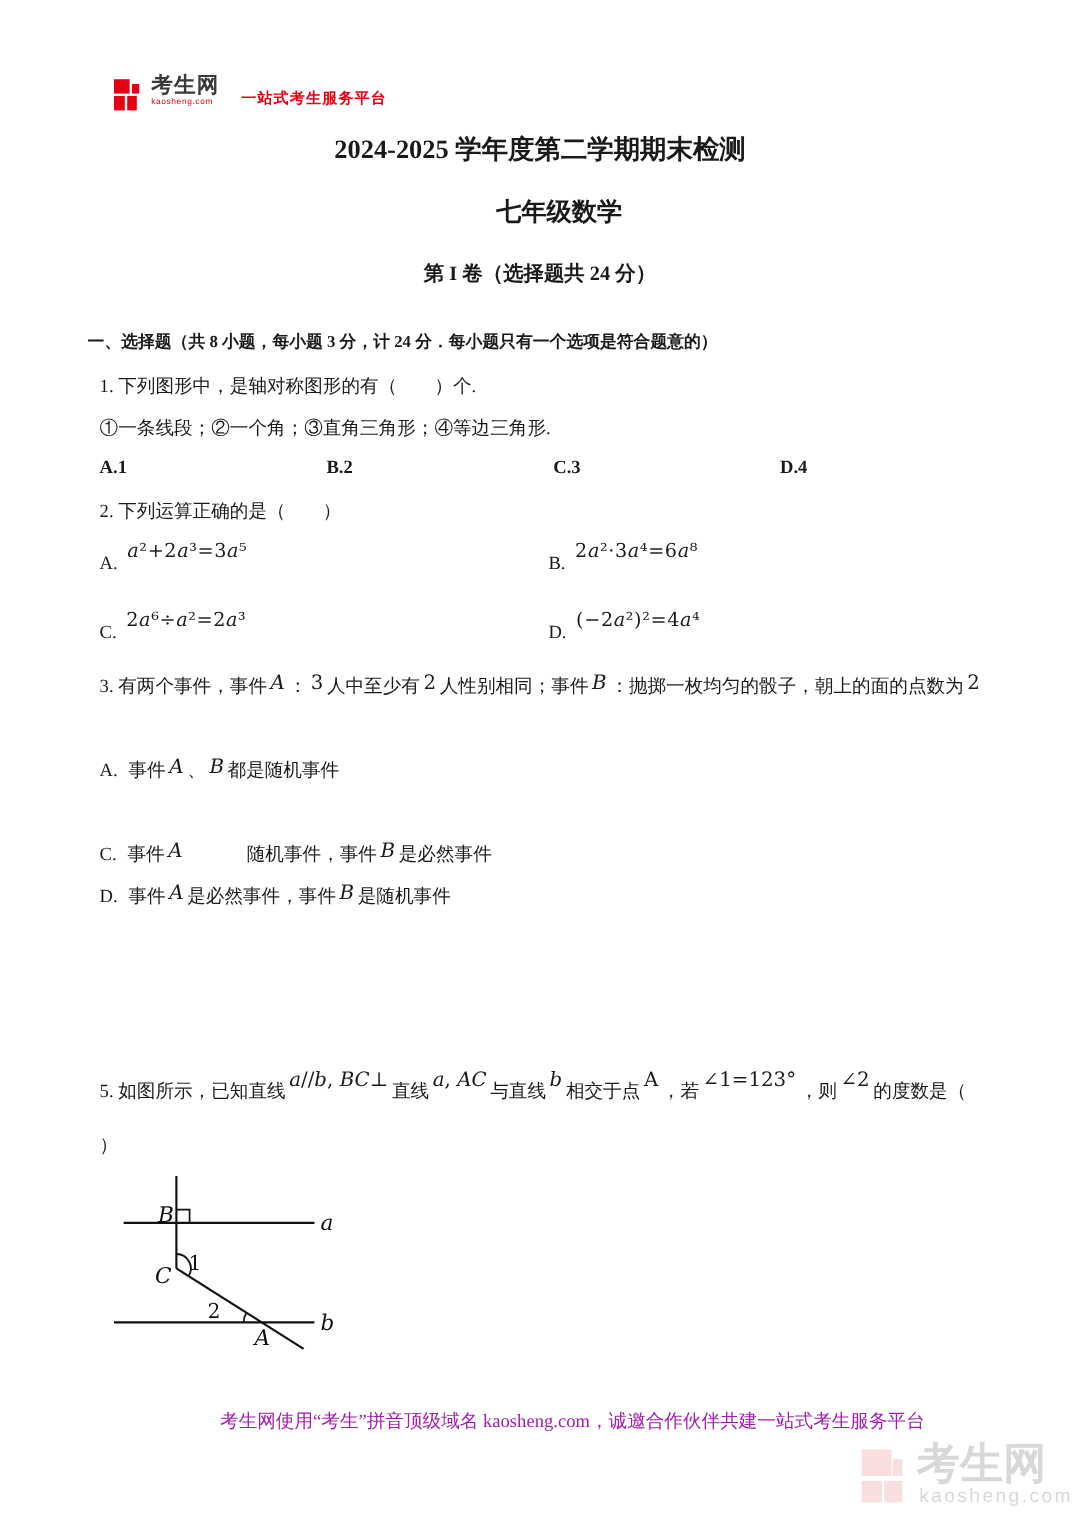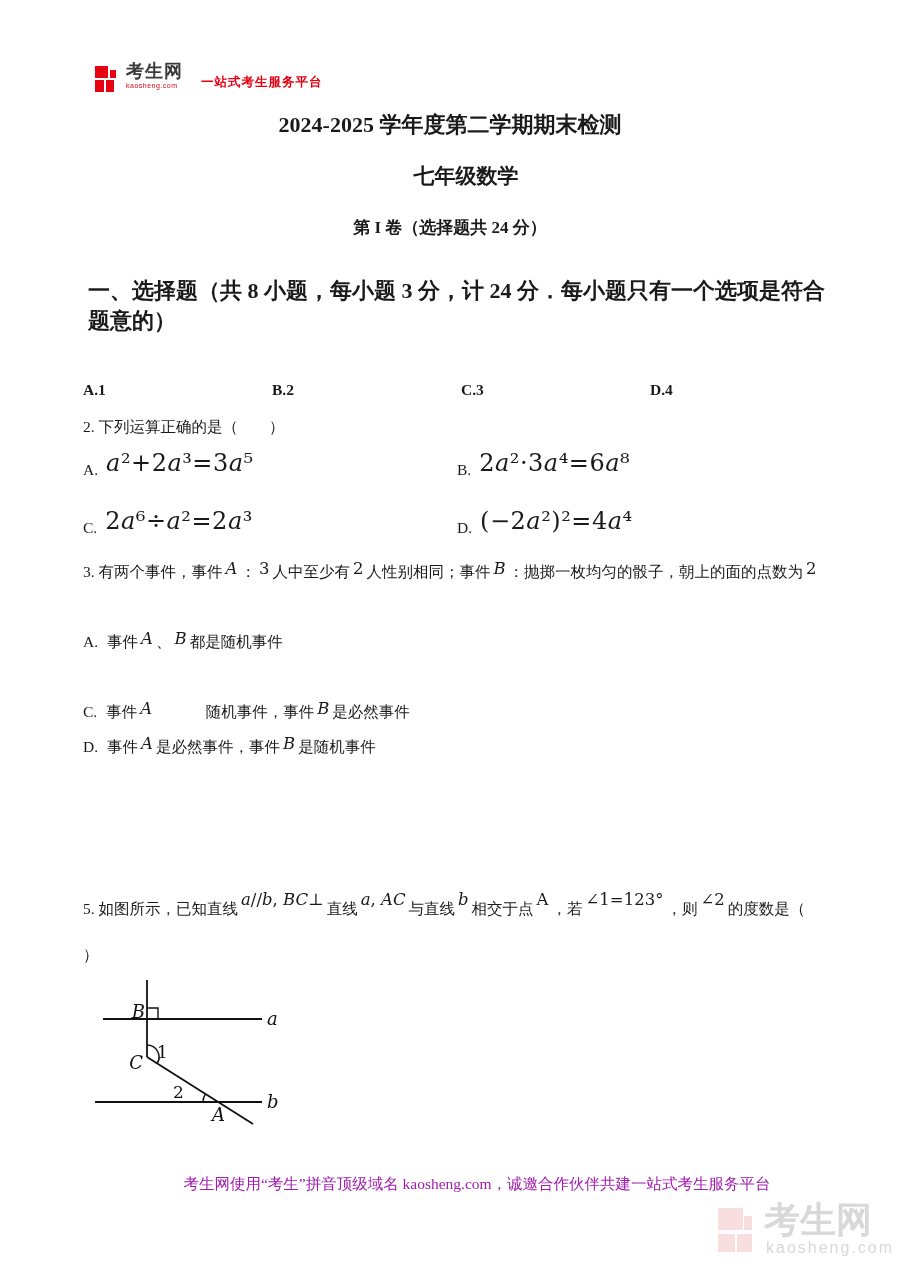--- a/index.html
+++ b/index.html
@@ -17,34 +17,34 @@
   .lm3{left:0;top:14px;width:9px;height:12px;}
   .lm4{left:11px;top:14px;width:8px;height:12px;}
   .logo-texts{margin-left:5px;line-height:1;}
   .logo-name{font-size:18px;font-weight:700;color:#3a3a3a;letter-spacing:1px;font-family:"Liberation Sans","DejaVu Sans",sans-serif;}
   .logo-domain{font-size:7px;letter-spacing:.5px;margin-top:2px;font-family:"Liberation Sans","DejaVu Sans",sans-serif;}
   .logo-tagline{margin-left:18px;margin-top:12px;font-size:12.5px;font-weight:700;letter-spacing:1px;}
   
   .title{left:0;top:110px;width:100%;text-align:center;font-size:22px;font-weight:700;}
   .subtitle{left:16px;top:162px;width:100%;text-align:center;font-size:21px;font-weight:700;}
   .sec{left:0;top:216px;width:100%;text-align:center;font-size:17px;font-weight:700;}
-  .heading{left:88px;top:276px;right:55px;font-size:22px;font-weight:700;}
+  .heading{left:73px;top:276px;right:55px;font-size:14px;font-weight:700;}
   
   .line{left:83px;right:55px;font-size:15.5px;line-height:22px;}
   .lab{margin-right:9px;}
   
   .opts4{left:83px;display:flex;font-size:15.5px;font-weight:bold;}
   .opts4 .cell{width:189px;}
   .opts4 .cell:last-child{width:auto;}
   
   .opts2{left:83px;display:flex;font-size:15.5px;}
   .opts2 .cell{width:374px;display:flex;align-items:flex-start;}
   .opts2 .cell:last-child{width:auto;}
   .flab{margin-top:13px;}
-  .formula{font-family:"DejaVu Serif","Liberation Serif",serif;font-size:24px;margin-left:8px;margin-top:1px;letter-spacing:.5px;}
+  .formula{font-family:"DejaVu Serif","Liberation Serif",serif;font-size:16px;margin-left:8px;margin-top:1px;letter-spacing:.5px;}
   
   .q4val{position:relative;top:-8px;font-family:"DejaVu Serif","Liberation Serif",serif;font-size:17.5px;padding-left:6px;}
   .opts4 .cell .lab{margin-right:0;}
   
   .seg-m,.seg-mu{font-family:"DejaVu Serif","Liberation Serif",serif;font-size:16.5px;position:relative;top:-3px;padding:0 3px;}
   .seg-h,.seg-hu{font-family:"DejaVu Serif","Liberation Serif",serif;font-size:16.5px;position:relative;top:-9px;padding:0 3px;}
   .seg-gap{padding:0 2px;}
   .it{font-style:italic;}
   
   .figure{left:85px;top:970px;width:210px;height:172px;}
@@ -80,20 +80,22 @@
     </div>
     <div class="logo-tagline brand-red" style="color: rgb(230, 0, 18);">一站式考生服务平台</div>
   </div>
 
   <div class="abs title">2024-2025 学年度第二学期期末检测</div>
   <div class="abs subtitle">七年级数学</div>
   <div class="abs sec">第 I 卷（选择题共 24 分）</div>
 
   <div class="abs heading">一、选择题（共 8 小题，每小题 3 分，计 24 分．每小题只有一个选项是符合题意的）</div>
 
+  <div class="abs line" style="top:312px">1. 下列图形中，是轴对称图形的有（　　）个.</div>
+  <div class="abs line" style="top:347px">①一条线段；②一个角；③直角三角形；④等边三角形.</div>
   <div class="abs opts4" style="top:381px">
     <span class="cell"><span class="lab">A.</span><span>1</span></span>
     <span class="cell"><span class="lab">B.</span><span>2</span></span>
     <span class="cell"><span class="lab">C.</span><span>3</span></span>
     <span class="cell"><span class="lab">D.</span><span>4</span></span>
   </div>
 
   <div class="abs line" style="top:416px">2. 下列运算正确的是（　　）</div>
   <div class="abs opts2" style="top:448px">
     <span class="cell">

